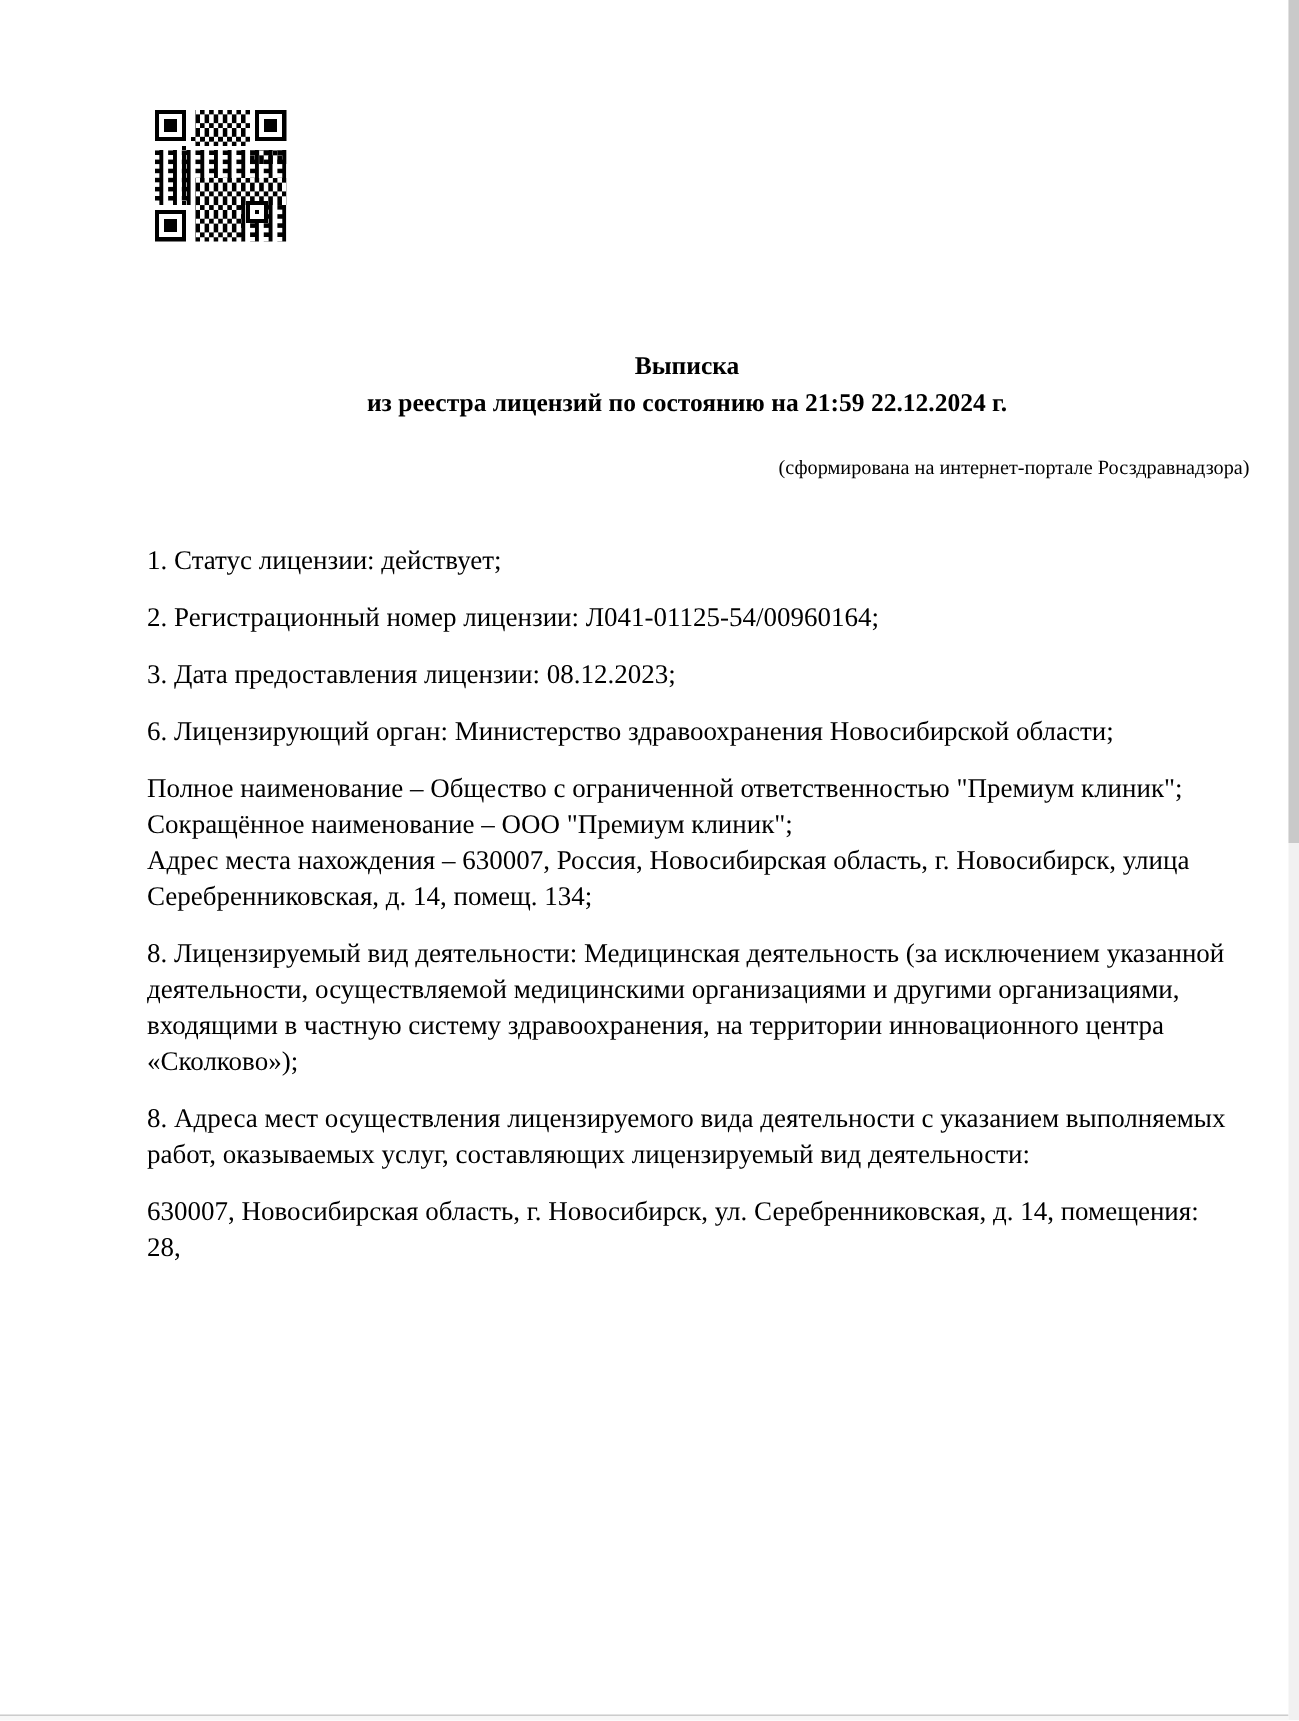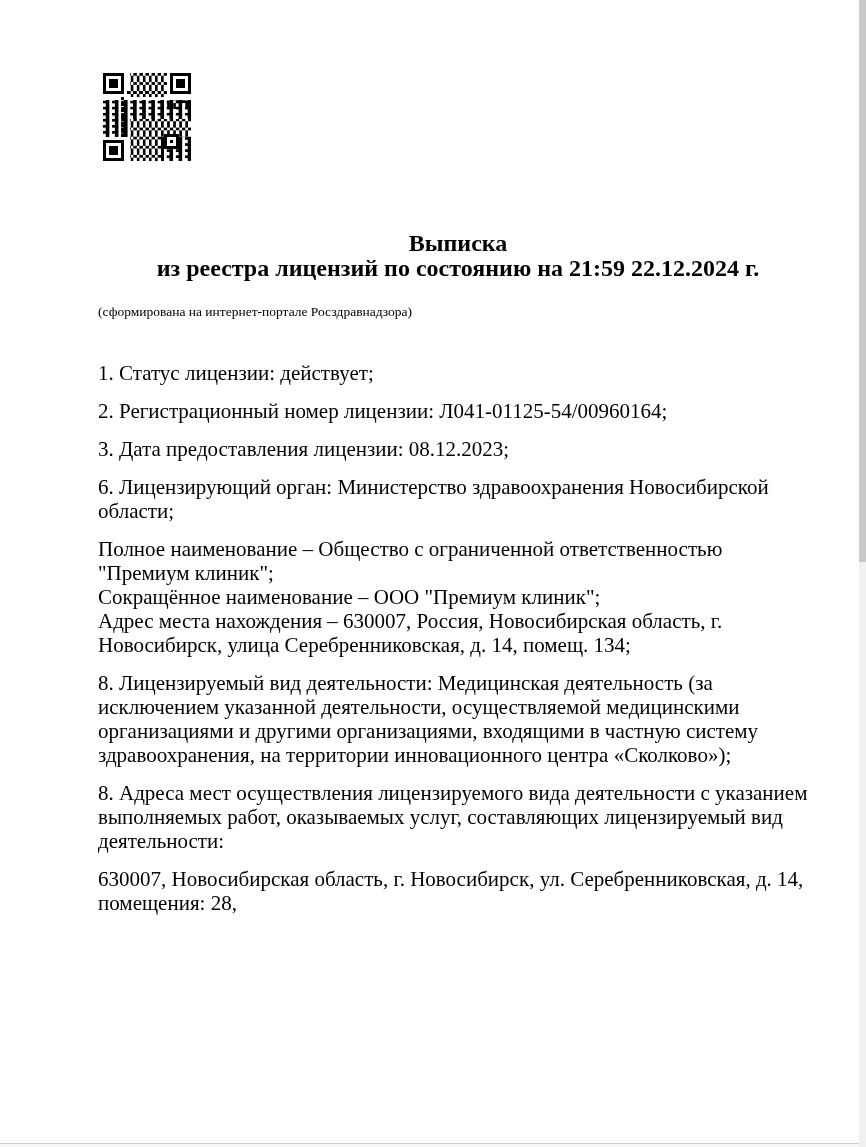--- a/index.html
+++ b/index.html
@@ -22,38 +22,39 @@
     width: 88px;
     height: 88px;
   }
   .title-block {
     position: absolute;
     left: 98px;
     top: 231px;
     width: 720px;
     text-align: center;
     font-weight: bold;
-    font-size: 24px;
+    font-size: 17px;
     line-height: 25px;
     white-space: nowrap;
   }
   .subnote {
     position: absolute;
-    left: 98px;
+    left: 113px;
     top: 303px;
     width: 720px;
+    text-align: right;
     font-size: 13.5px;
     line-height: 17px;
   }
   .body-text {
     position: absolute;
     left: 98px;
     top: 361px;
     width: 720px;
-    font-size: 21px;
+    font-size: 18px;
     line-height: 24px;
   }
   .body-text p {
     margin: 0 0 14px 0;
   }
   .body-text .line {
     display: block;
   }
   .page-bottom-edge {
     position: absolute;

